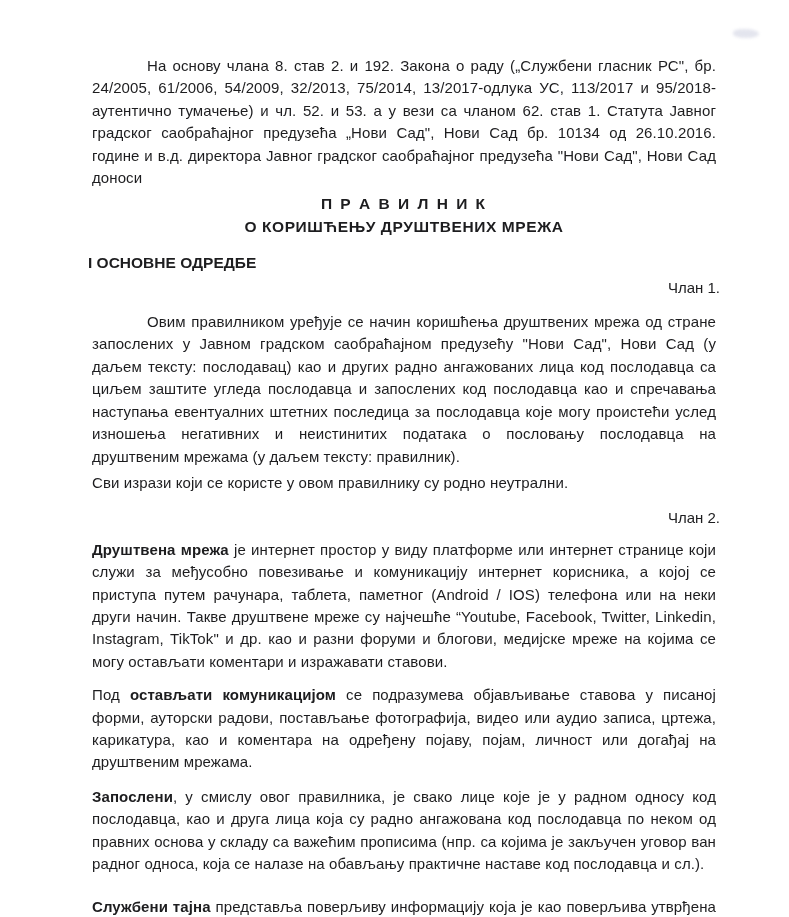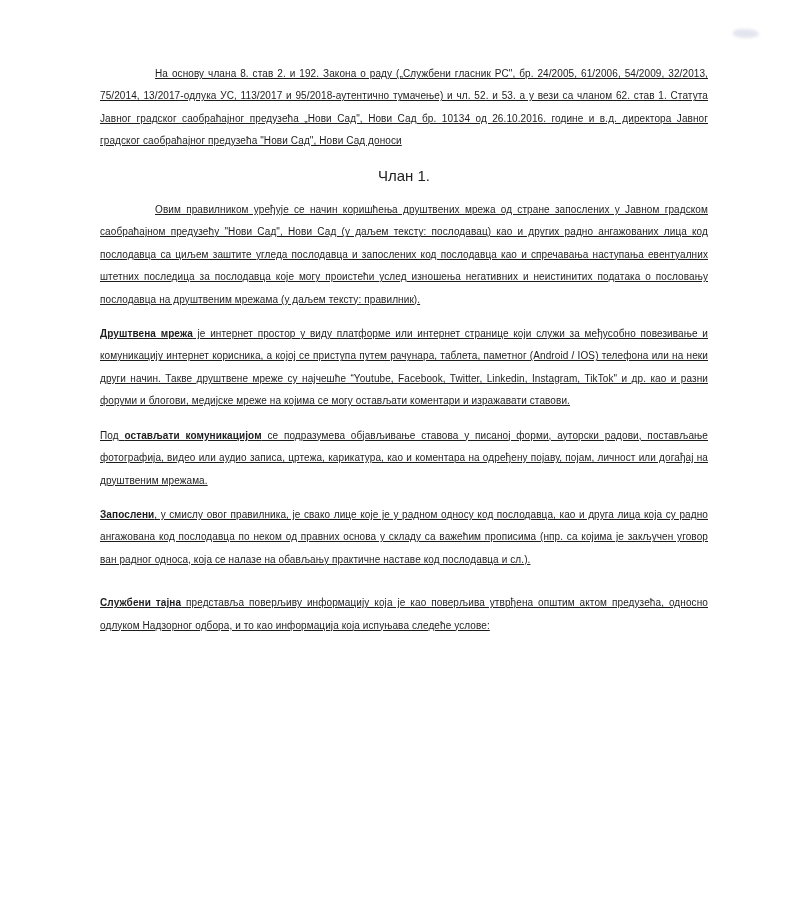--- a/index.html
+++ b/index.html
@@ -16,26 +16,25 @@
     font-family: "Liberation Sans", "DejaVu Sans", sans-serif;
     color: #1d1d1f;
   }
   .content {
     position: absolute;
     top: 51px;
     left: 88px;
     width: 632px;
   }
   .para {
-    margin: 12px;
-    font-size: 10px;
+    margin: 4px;
+    font-size: 15px;
     line-height: 22.4px;
     letter-spacing: 0.1px;
     color: #1d1d1f;
-    text-decoration: underline;
   }
   .justify {
     text-align: justify;
     text-justify: inter-word;
   }
   .indent { text-indent: 55px; }
   .doc-title {
     margin: 4px 0 0 0;
     text-align: center;
     font-size: 15.5px;
@@ -54,21 +53,21 @@
     margin: 14px 0 0 0;
     font-size: 15.5px;
     line-height: 22.4px;
     font-weight: 700;
     text-align: left;
   }
   .article-label {
     margin: 2px 0 0 0;
     font-size: 15px;
     line-height: 22.4px;
-    text-align: center;
+    text-align: right;
     font-weight: 400;
   }
   .seg-bold { font-weight: 700; }
   .mt2  { margin-top: 2px; }
   .mt4  { margin-top: 4px; }
   .mt9  { margin-top: 9px; }
   .mt11 { margin-top: 11px; }
   .mt12 { margin-top: 12px; }
   .mt13 { margin-top: 13px; }
   .mt21 { margin-top: 21px; }
@@ -89,28 +88,33 @@
 
 <div class="page">
 
   <div class="scan-smudge"></div>
 
   <div class="content">
 
     <p class="para justify indent"><span>На основу члана 8. став 2. и 192. Закона о раду („Службени гласник РС", бр. 24/2005, 61/2006, 54/2009, 32/2013, 75/2014, 13/2017-одлука УС, 113/2017 и 95/2018-аутентично тумачење) и чл. 52. и 53. а у вези са чланом 62. став 1. Статута Јавног градског саобраћајног предузећа „Нови Сад", Нови Сад бр. 10134 од 26.10.2016. године и в.д. директора Јавног градског саобраћајног предузећа "Нови Сад", Нови Сад доноси</span></p>
 
     <h1 class="doc-title">
+      <span class="t1">П Р А В И Л Н И К</span>
+      <span class="t2">О КОРИШЋЕЊУ ДРУШТВЕНИХ МРЕЖА</span>
     </h1>
 
+    <h2 class="section-heading">I ОСНОВНЕ ОДРЕДБЕ</h2>
 
     <p class="article-label mt2">Члан 1.</p>
 
     <p class="para justify indent mt12"><span>Овим правилником уређује се начин коришћења друштвених мрежа од стране запослених у Јавном градском саобраћајном предузећу "Нови Сад", Нови Сад (у даљем тексту: послодавац) као и других радно ангажованих лица код послодавца са циљем заштите угледа послодавца и запослених код послодавца као и спречавања наступања евентуалних штетних последица за послодавца које могу проистећи услед изношења негативних и неистинитих података о пословању послодавца на друштвеним мрежама (у даљем тексту: правилник).</span></p>
 
+    <p class="para mt4"><span>Сви изрази који се користе у овом правилнику су родно неутрални.</span></p>
 
+    <p class="article-label mt13">Члан 2.</p>
 
     <p class="para justify mt9"><span class="seg-bold">Друштвена мрежа</span><span> је интернет простор у виду платформе или интернет странице који служи за међусобно повезивање и комуникацију интернет корисника, а којој се приступа путем рачунара, таблета, паметног (Android / IOS) телефона или на неки други начин. Такве друштвене мреже су најчешће “Youtube, Facebook, Twitter, Linkedin, Instagram, TikTok" и др. као и разни форуми и блогови, медијске мреже на којима се могу остављати коментари и изражавати ставови.</span></p>
 
     <p class="para justify mt11"><span>Под </span><span class="seg-bold">остављати комуникацијом</span><span> се подразумева објављивање ставова у писаној форми, ауторски радови, постављање фотографија, видео или аудио записа, цртежа, карикатура, као и коментара на одређену појаву, појам, личност или догађај на друштвеним мрежама.</span></p>
 
     <p class="para justify mt12"><span class="seg-bold">Запослени</span><span>, у смислу овог правилника, је свако лице које је у радном односу код послодавца, као и друга лица која су радно ангажована код послодавца по неком од правних основа у складу са важећим прописима (нпр. са којима је закључен уговор ван радног односа, која се налазе на обављању практичне наставе код послодавца и сл.).</span></p>
 
     <p class="para justify mt21"><span class="seg-bold">Службени тајна</span><span> представља поверљиву информацију која је као поверљива утврђена општим актом предузећа, односно одлуком Надзорног одбора, и то као информација која испуњава следеће услове:</span></p>
 
   </div>

